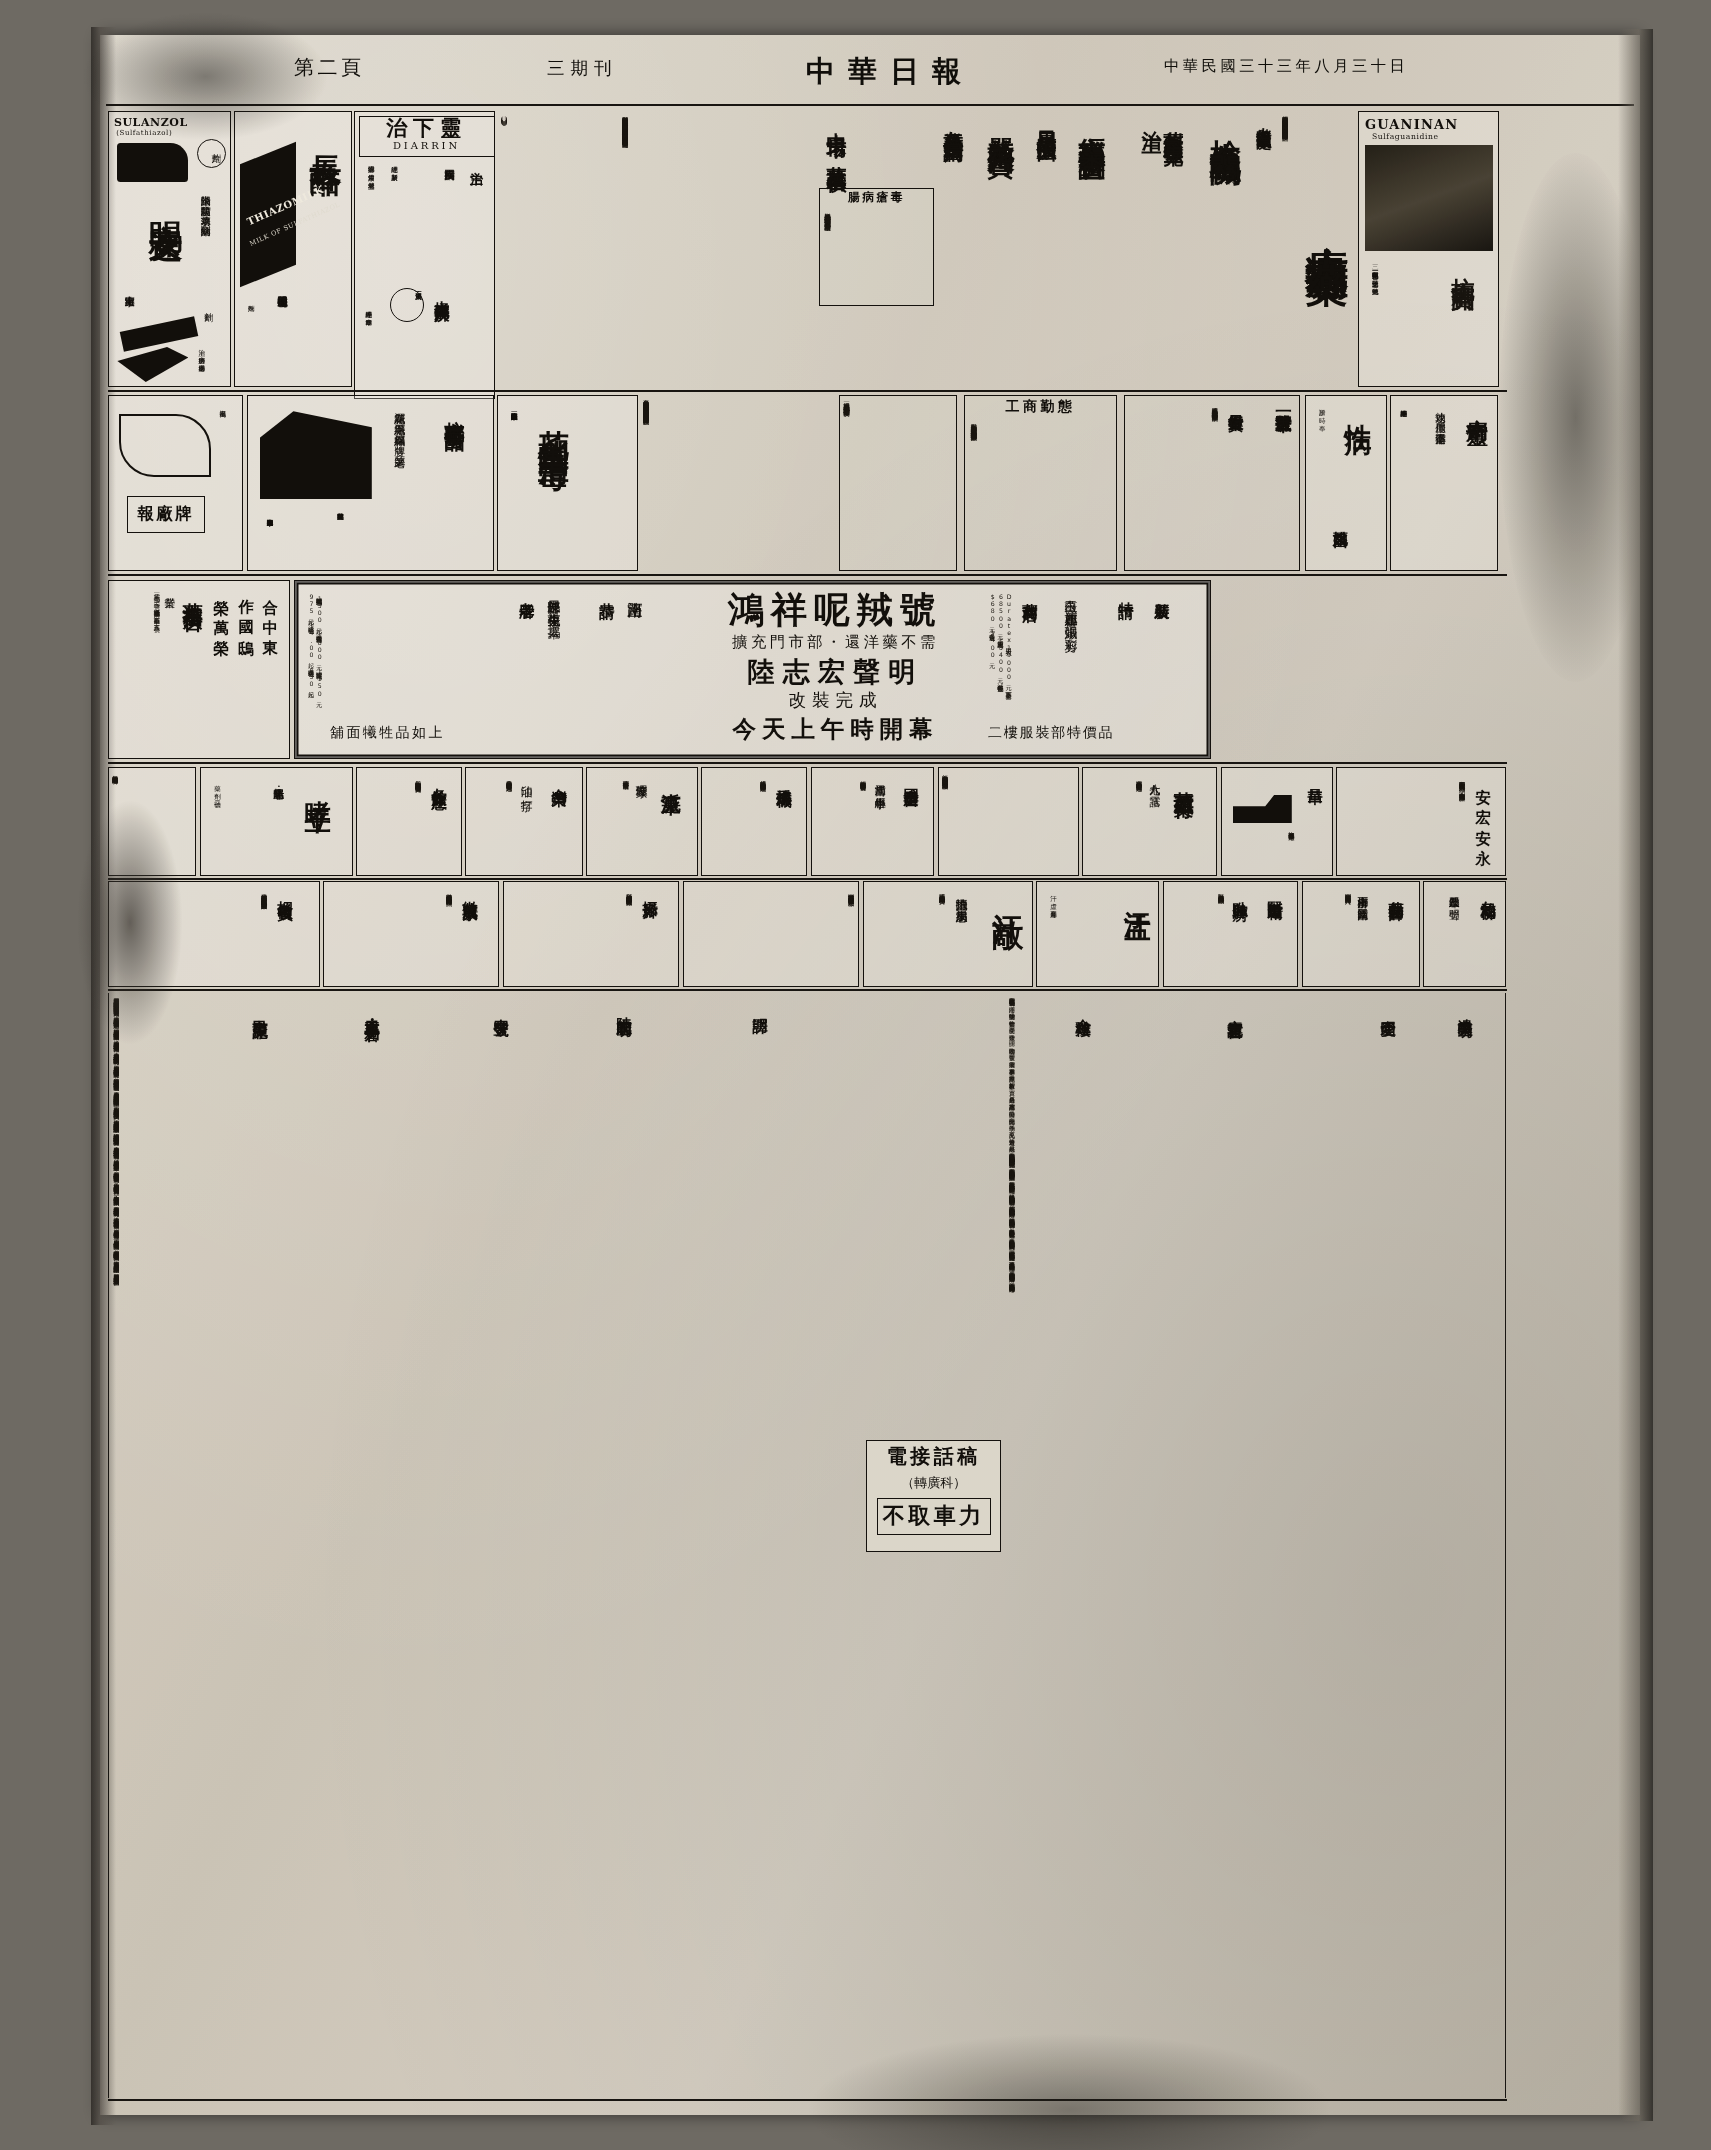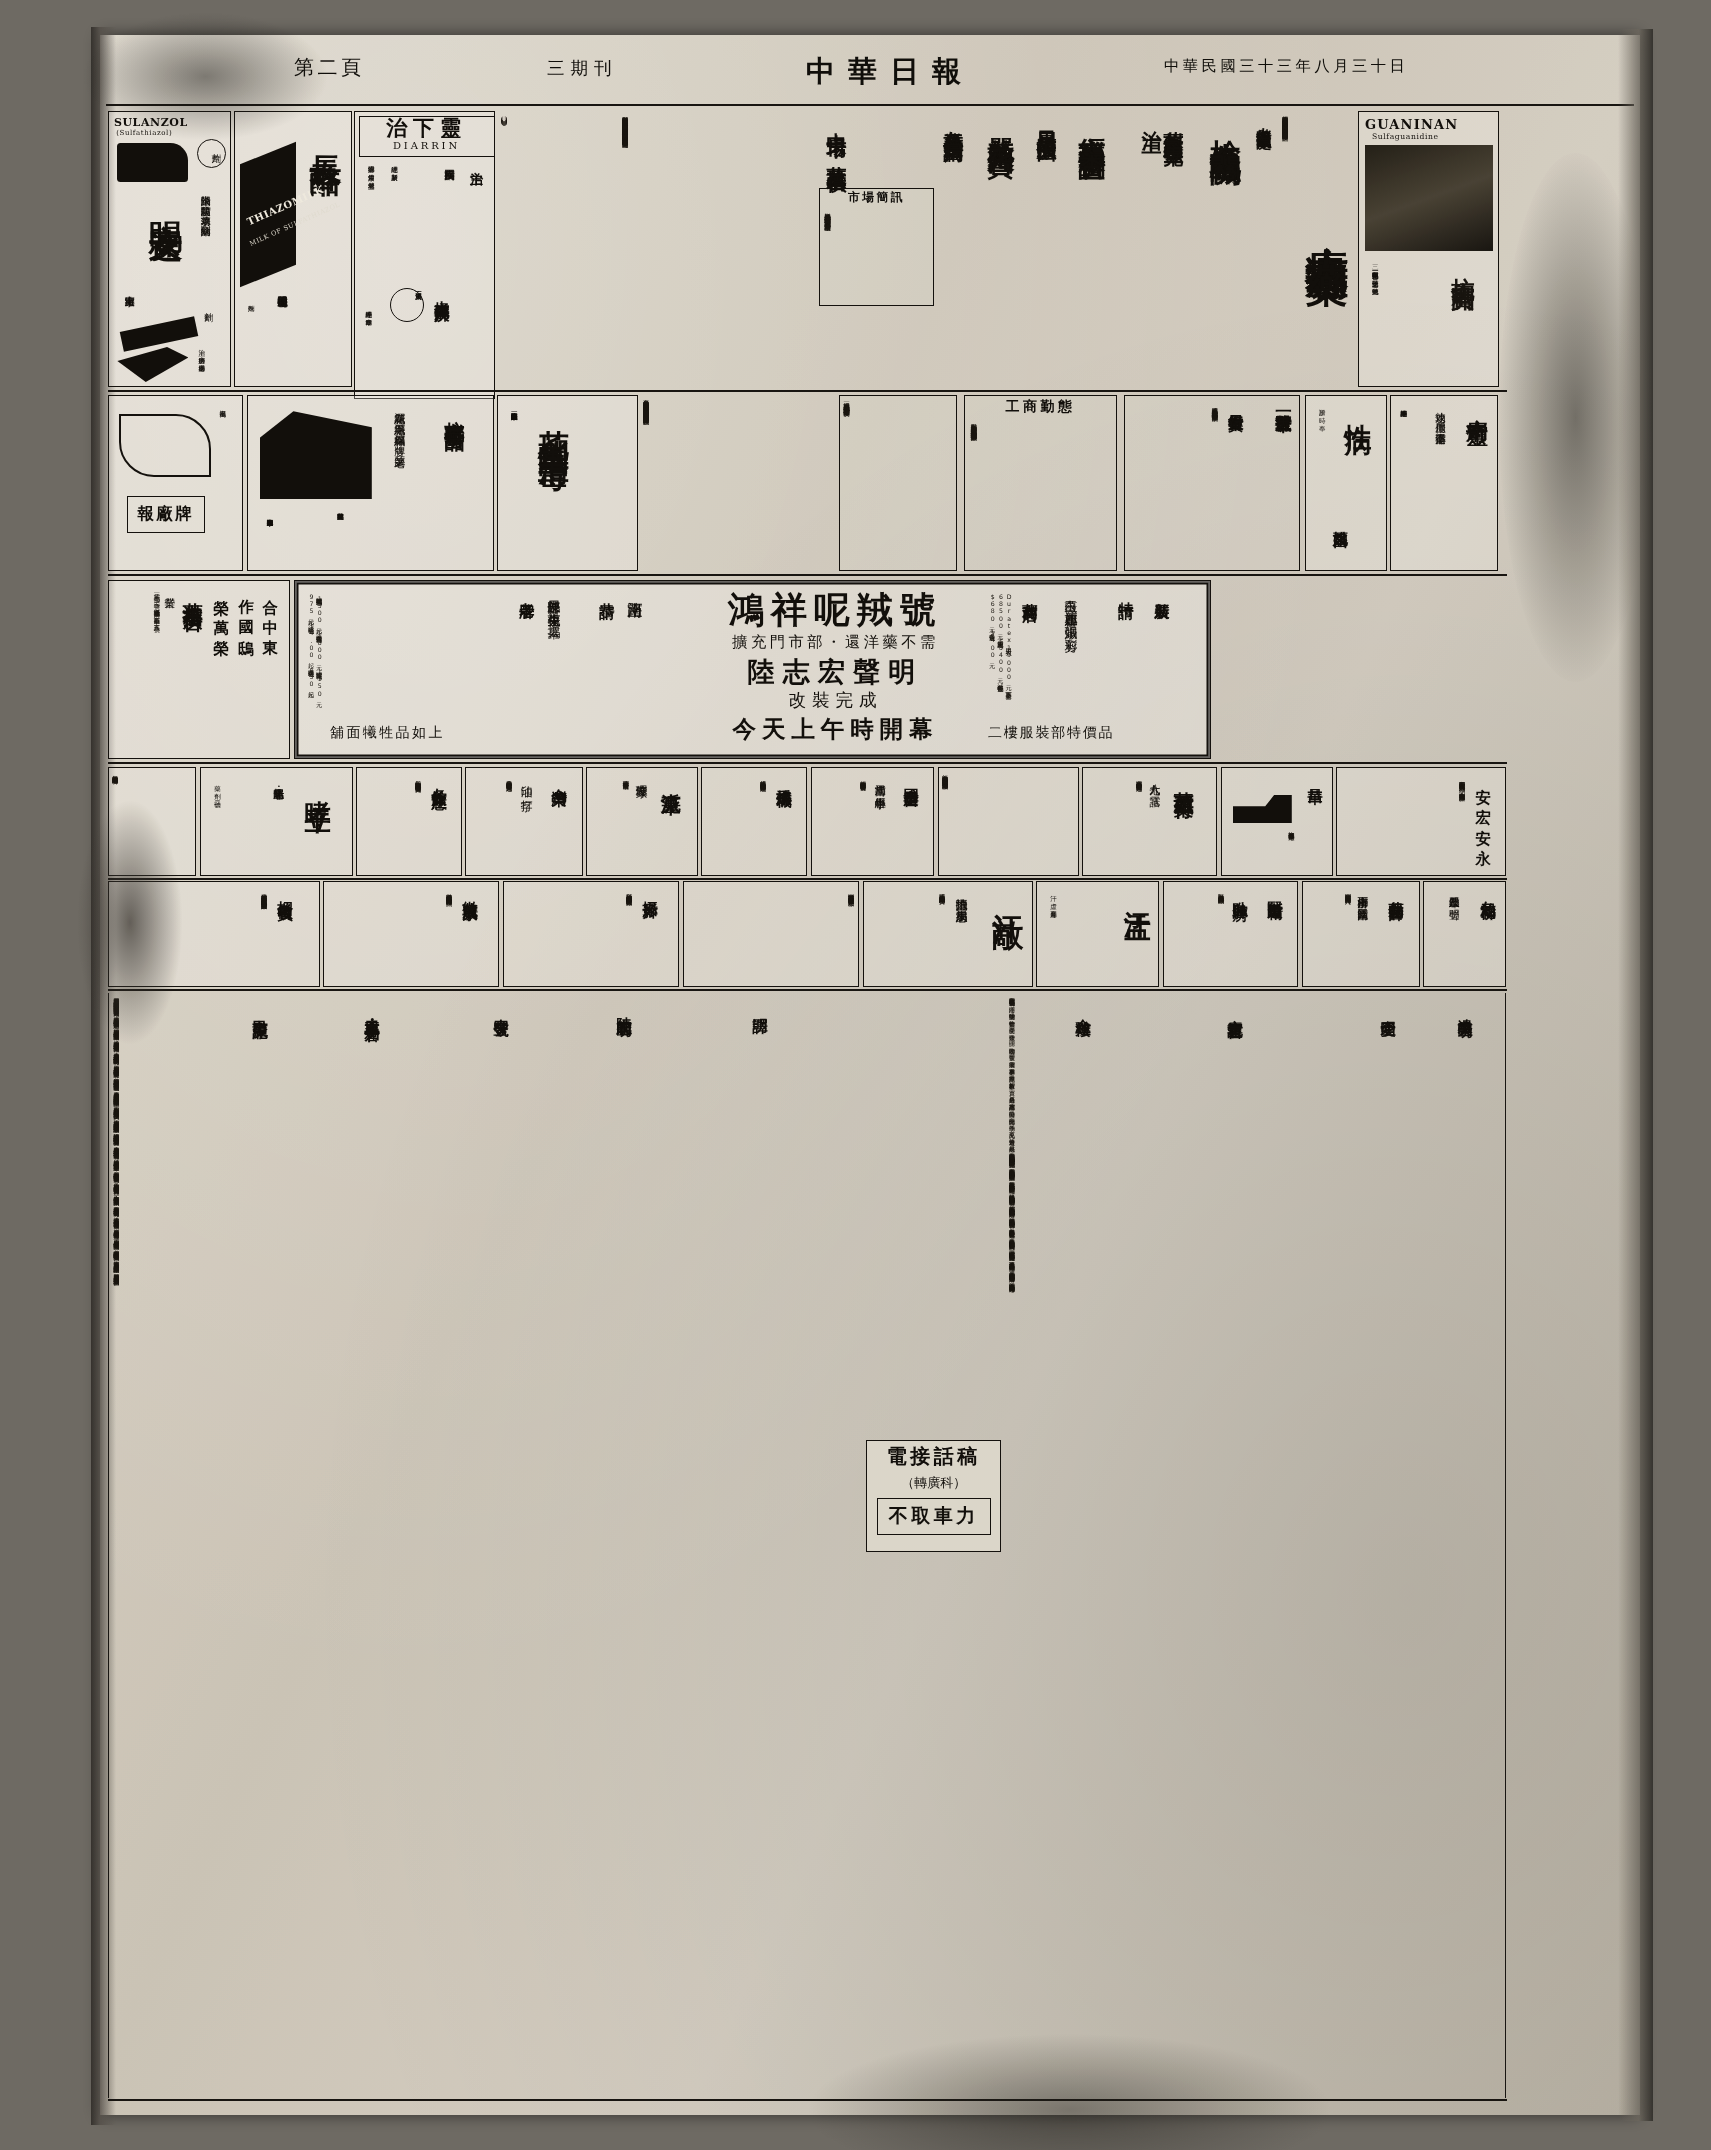--- a/index.html
+++ b/index.html
@@ -118,21 +118,21 @@
 
   <div class="densewrap" style="left:400px;top:76px;width:118px;height:276px;">
     <div class="dense" style="height:275px;">〇〇〇〇〇〇〇〇〇〇〇〇〇〇〇〇〇〇〇〇〇〇〇</div>
   </div>
 
   <div class="densewrap" style="left:521px;top:76px;width:194px;height:276px;">
     <div class="dense" style="height:274px;">中儲券檢查金融機關業已開始依照規定各地分行應即造具報表呈報總處查核並由該處派員分赴各地實施檢查蘇州方面業已檢查完畢刻正分別整理中據悉此次檢查結果大致良好惟部分錢莊往來帳目尚欠清晰已飭限期改正又聞該處定於下月起續派員赴無錫常州鎮江等地繼續辦理以期普遍完成</div>
   </div>
 
   <div class="frame thin" style="left:719px;top:153px;width:115px;height:118px;">
-    <div class="ctr" style="height:17.6px;font-size:11.8px;font-weight:bold;color:#14110d;letter-spacing:2.4px;">市場簡訊</div>
+    <div class="ctr" style="height:17.6px;font-size:11.8px;font-weight:bold;color:#14110d;letter-spacing:2.4px;">腸病瘡毒</div>
     <div class="dense" style="height:94px;padding:1.2px 3.5px;">米糧油鹽柴炭各項市價今日略有變動新米到貨較多價格平穩食油漲落不一煤炭供應充足菜蔬價格照舊各業同業公會議定辦法報請核備</div>
   </div>
 
   <div class="vt hd2" style="position:absolute;left:724px;top:82px;">中央市場 蔬菜業售價</div>
 
   <div class="vt hd2" style="position:absolute;left:841px;top:80px;">各業再度餘請當局</div>
   <div class="vt hd1" style="position:absolute;left:883px;top:80px;">嚴禁業外人囤貨</div>
   <div class="vt hd2" style="position:absolute;left:934px;top:80px;">日用品等漲價原因</div>
   <div class="vt hd1" style="position:absolute;left:974px;top:80px;">市經濟局嚴密調查</div>
   <div class="vt hd2" style="position:absolute;left:1039px;top:80px;">治主</div>
@@ -345,21 +345,21 @@
     </div>
   </div>
 
   <div class="hair" style="left:8.2px;top:954px;width:1399px;height:1.8px;"></div>
 
   <div style="position:absolute;left:8.2px;top:958px;width:1399px;height:1105px;">
 
     <div class="frame" style="left:758px;top:447px;width:135px;height:112px;background:#d9d4c8;">
       <div class="ctr" style="height:31px;font-size:20px;font-weight:bold;letter-spacing:3.5px;color:#14110d;">電接話稿</div>
       <div class="ctr" style="height:21px;font-size:13px;color:#14110d;">（轉廣科）</div>
-      <div class="ctr" style="margin:4.7px 9.4px;height:35px;border:1.8px solid #16130f;font-size:19px;font-weight:bold;letter-spacing:3.5px;color:#14110d;">不取車力</div>
+      <div class="ctr" style="margin:4.7px 9.4px;height:35px;border:1.8px solid #16130f;font-size:22px;font-weight:bold;letter-spacing:3.5px;color:#14110d;">不取車力</div>
     </div>
 
     <div class="colrule" style="left:0;top:0;height:1105px;"></div>
     <div class="colrule" style="left:1397px;top:0;height:1105px;"></div>
 
     <div class="densewrap" style="left:3.5px;top:0;width:752px;height:1105px;">
       <div class="dense" style="height:1102px;column-gap:0;font-size:5.9px;">遺失聲明茲有本人遺失國民身份證一紙號碼第三四五六號聲明作廢股票及印鑑遺失特此聲明取消另行補領以後如有持用概與本人無涉特此登報聲明此啟　本行遷移啟事本行原設河南路今遷至福州路新址營業照常歡迎惠顧　招租房屋樓房三間連廚房衛生設備齊全交通便利有意者請至本處面洽　徵求股東本公司擴充營業徵求股東若干名每股國幣一千元詳情面洽　啟事本人原在某商號服務現已辭職所有該號一切事務概與本人無關特此聲明　買賣房地產本公司專營房地產買賣租賃手續簡便收費低廉信譽卓著歡迎委託　代辦商業登記本行代辦各項商業登記營業執照工商同業公會入會手續迅速收費公道　尋人啟事茲有舍弟年十八歲身高五尺面白無鬚於本月十日離家至今未歸如有知其下落者請函告本處當酬謝　聲明本人所有圖章一枚業經遺失聲明作廢以後如有持該章向外接洽一切概不負責　出讓店面本店因事結束全部貨物連同店面傢俬一併出讓價格從廉有意承受者請即洽談　招請職員本公司招請男女職員數名須略通文墨待遇優厚有意者請函本公司人事科　啟事本人與某君合夥經營之商號業已拆夥所有債權債務概由各自負責特此登報聲明　遷移通告本號自即日起遷移新址營業門市照常開放祈各界惠顧是幸　收買舊貨本號專收舊貨傢俬衣物書籍等價格從優當場現款交易　承接印刷本廠承印各種單據簿冊名片喜帖貨樣精良交件迅速價目克己　出售汽車有福特牌小轎車一輛八成新因事南遷願廉價出讓　聲明啟事本人前在某行任職之保證書業已失效特此聲明　徵求女工本廠徵求女工若干名須年滿十六歲手腳靈活待遇從優包食宿　啟事所有股票收據統已遺失特此登報聲明作廢　房屋出租石庫門房屋一幢水電俱全交通便利租金面議　代客報關本行代客報關運輸存棧保險手續迅速收費低廉　尋物啟事本人於某日在電車上遺失皮包一只內有證件多紙如蒙檢還重酬　啟事本號與某客戶之交易往來業已結束以後該客戶所有行為概與本號無涉</div>
     </div>
 
     <div class="densewrap" style="left:899px;top:0;width:498px;height:1105px;">

